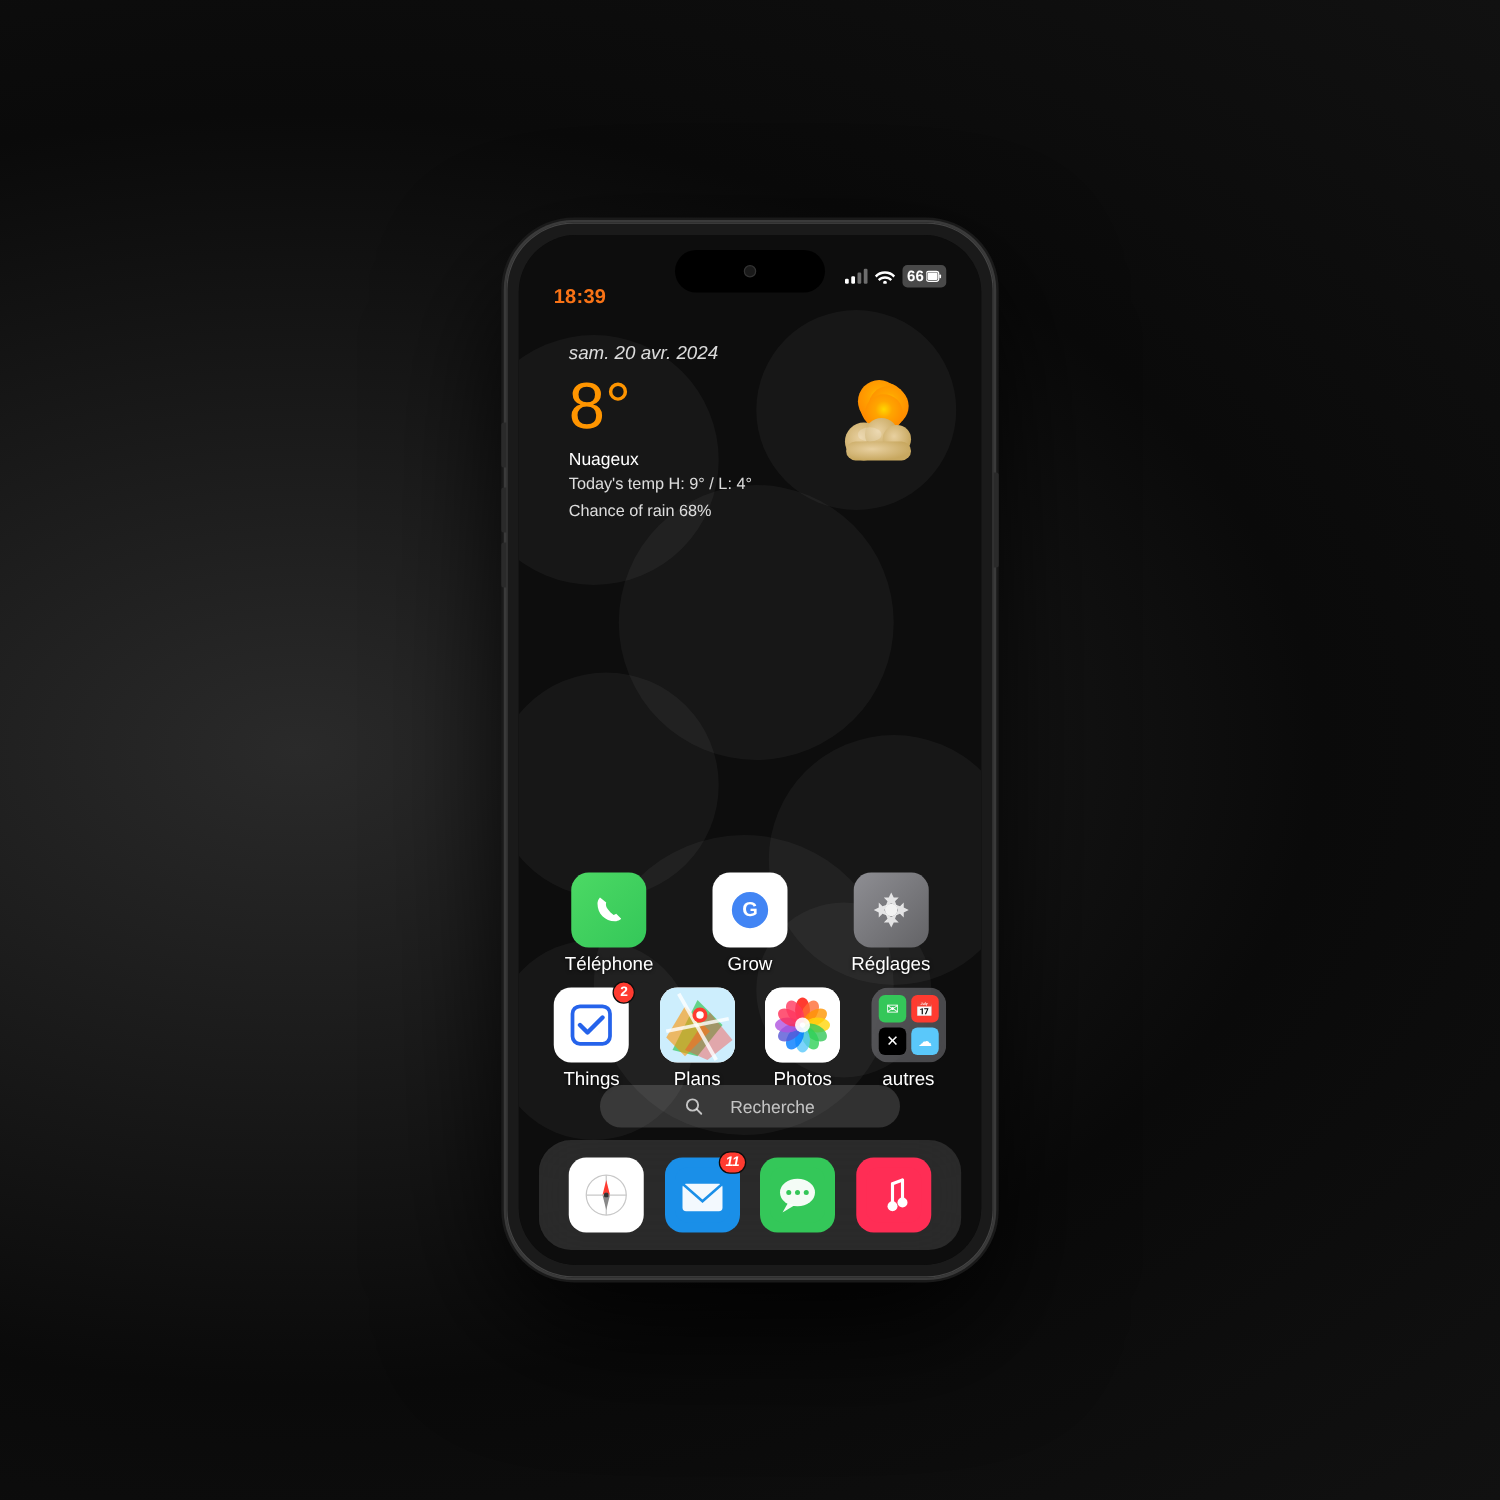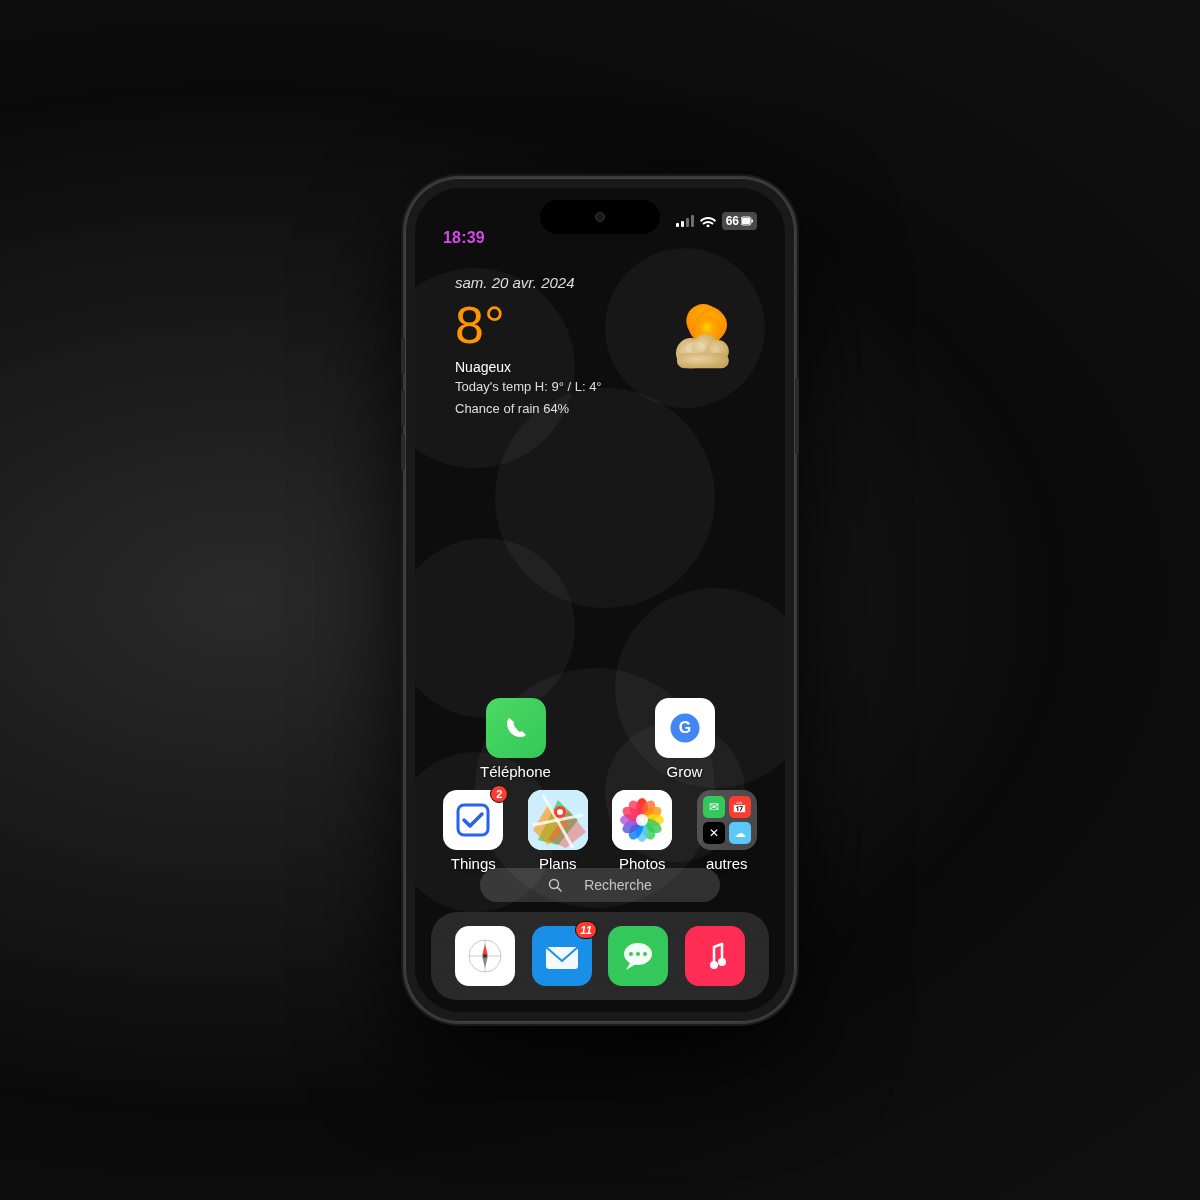--- a/index.html
+++ b/index.html
@@ -89,21 +89,21 @@
       left: 0;
       right: 0;
       height: 52px;
       display: flex;
       align-items: center;
       justify-content: space-between;
       padding: 14px 28px 0;
       z-index: 10;
     }
     .status-time {
-      color: #d946ef;
+      color: #f97316;
       font-size: 16px;
       font-weight: 600;
       letter-spacing: 0.2px;
       margin-top: 34px;
     }
     .status-right {
       display: flex;
       align-items: center;
       gap: 6px;
     }
@@ -401,21 +401,21 @@
       </div>
     </div>
 
     <div class="weather-widget">
       <div class="weather-date">sam. 20 avr. 2024</div>
       <div class="weather-main">
         <div class="weather-left">
           <div class="weather-temp">8°</div>
           <div class="weather-desc">Nuageux</div>
           <div class="weather-details">Today's temp H: 9° / L: 4°</div>
-          <div class="weather-details">Chance of rain 64%</div>
+          <div class="weather-details">Chance of rain 68%</div>
         </div>
         <div class="weather-icon-wrap">
           <svg class="weather-svg" viewBox="0 0 90 75" xmlns="http://www.w3.org/2000/svg">
 
             <defs>
               <radialGradient id="sunGrad" cx="50%" cy="40%" r="55%">
                 <stop offset="0%" stop-color="#FFD700"></stop>
                 <stop offset="40%" stop-color="#FFA500"></stop>
                 <stop offset="100%" stop-color="#FF8C00"></stop>
               </radialGradient>
@@ -464,20 +464,32 @@
           <div class="app-icon icon-grow">
             <svg width="42" height="42" viewBox="0 0 42 42" fill="none">
               <circle cx="21" cy="21" r="16" fill="#4285F4"></circle>
               <circle cx="21" cy="21" r="16" fill="none" stroke="white" stroke-width="3"></circle>
               <text x="21" y="26" text-anchor="middle" font-size="16" font-weight="bold" fill="white">G</text>
             </svg>
           </div>
           <span class="app-label">Grow</span>
         </div>
 
+        <div class="app-item">
+          <div class="app-icon icon-settings">
+            <svg width="36" height="36" viewBox="0 0 36 36" fill="none">
+              <circle cx="18" cy="18" r="5" fill="white" opacity="0.9"></circle>
+              <path d="M18 4L20 8H24L21 11L22.5 15L18 12.5L13.5 15L15 11L12 8H16L18 4Z" fill="white" opacity="0.8"></path>
+              <path d="M18 32L20 28H24L21 25L22.5 21L18 23.5L13.5 21L15 25L12 28H16L18 32Z" fill="white" opacity="0.8"></path>
+              <path d="M4 18L8 20V24L11 21L15 22.5L12.5 18L15 13.5L11 15L8 12V16L4 18Z" fill="white" opacity="0.8"></path>
+              <path d="M32 18L28 20V24L25 21L21 22.5L23.5 18L21 13.5L25 15L28 12V16L32 18Z" fill="white" opacity="0.8"></path>
+            </svg>
+          </div>
+          <span class="app-label">Réglages</span>
+        </div>
 
       </div>
 
       <div class="app-row">
 
         <div class="app-item">
           <div class="app-icon icon-things">
             <div class="badge">2</div>
             <svg width="42" height="42" viewBox="0 0 42 42" fill="none">
               <rect width="42" height="42" rx="10" fill="white"></rect>

